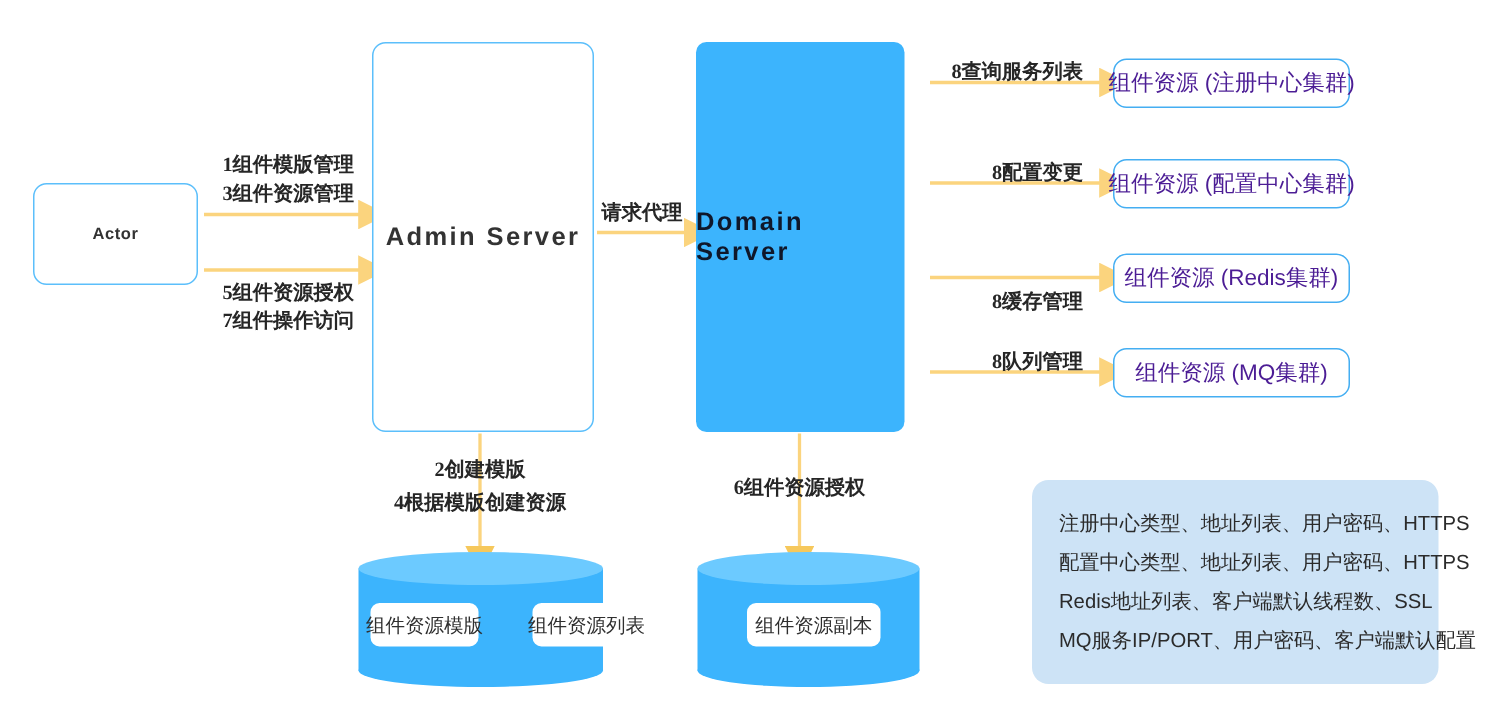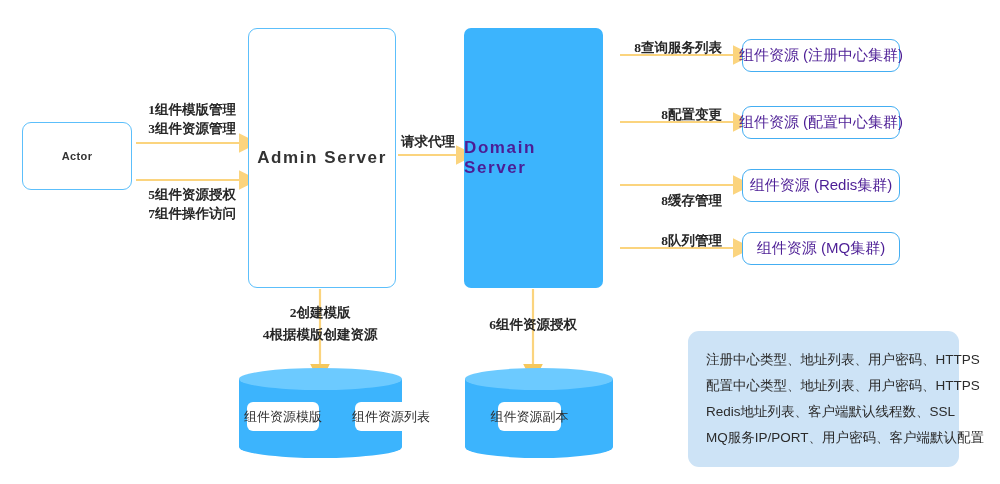--- a/index.html
+++ b/index.html
@@ -18,21 +18,21 @@
     border:1.6px solid #5cbffb;
     border-radius:9px;
     display:flex;align-items:center;justify-content:center;
     color:#333333;
   }
   .node-filled{
     box-sizing:border-box;
     background:#3cb4fd;
     border-radius:7px;
     display:flex;align-items:center;justify-content:center;
-    color:#4c1d95;
+    color:#0f172a;
   }
   .server-label{
     font-size:17px;font-weight:bold;letter-spacing:1.6px;
   }
   .actor-label{font-size:11px;font-weight:bold;letter-spacing:.4px;color:#333;}
 
   .res-box{
     box-sizing:border-box;
     background:#ffffff;
     border:1.5px solid #44aef2;
@@ -181,25 +181,25 @@
     </div>
     <div class="chip" style="left:85px;top:34px;width:72px;height:29px;margin-left:31px;">
       <span>组件资源列表</span>
     </div>
   </div>
 
   <div class="cyl" style="left:465px;top:368px;width:148px;height:90px;">
     <div class="bot"></div>
     <div class="body"></div>
     <div class="top"></div>
-    <div class="chip" style="left:33px;top:34px;width:63px;height:29px;">
+    <div class="chip" style="left:33px;top:34px;width:89px;height:29px;">
       <span>组件资源副本</span>
     </div>
   </div>
 
-  <div class="abs info-panel" style="left:688px;top:331px;width:271px;height:136px;">
+  <div class="abs info-panel" style="left:688px;top:320px;width:271px;height:136px;">
     <div class="info-line">注册中心类型、地址列表、用户密码、HTTPS</div>
     <div class="info-line">配置中心类型、地址列表、用户密码、HTTPS</div>
     <div class="info-line">Redis地址列表、客户端默认线程数、SSL</div>
     <div class="info-line">MQ服务IP/PORT、用户密码、客户端默认配置</div>
   </div>
 
 </div>
 
 </body></html>

